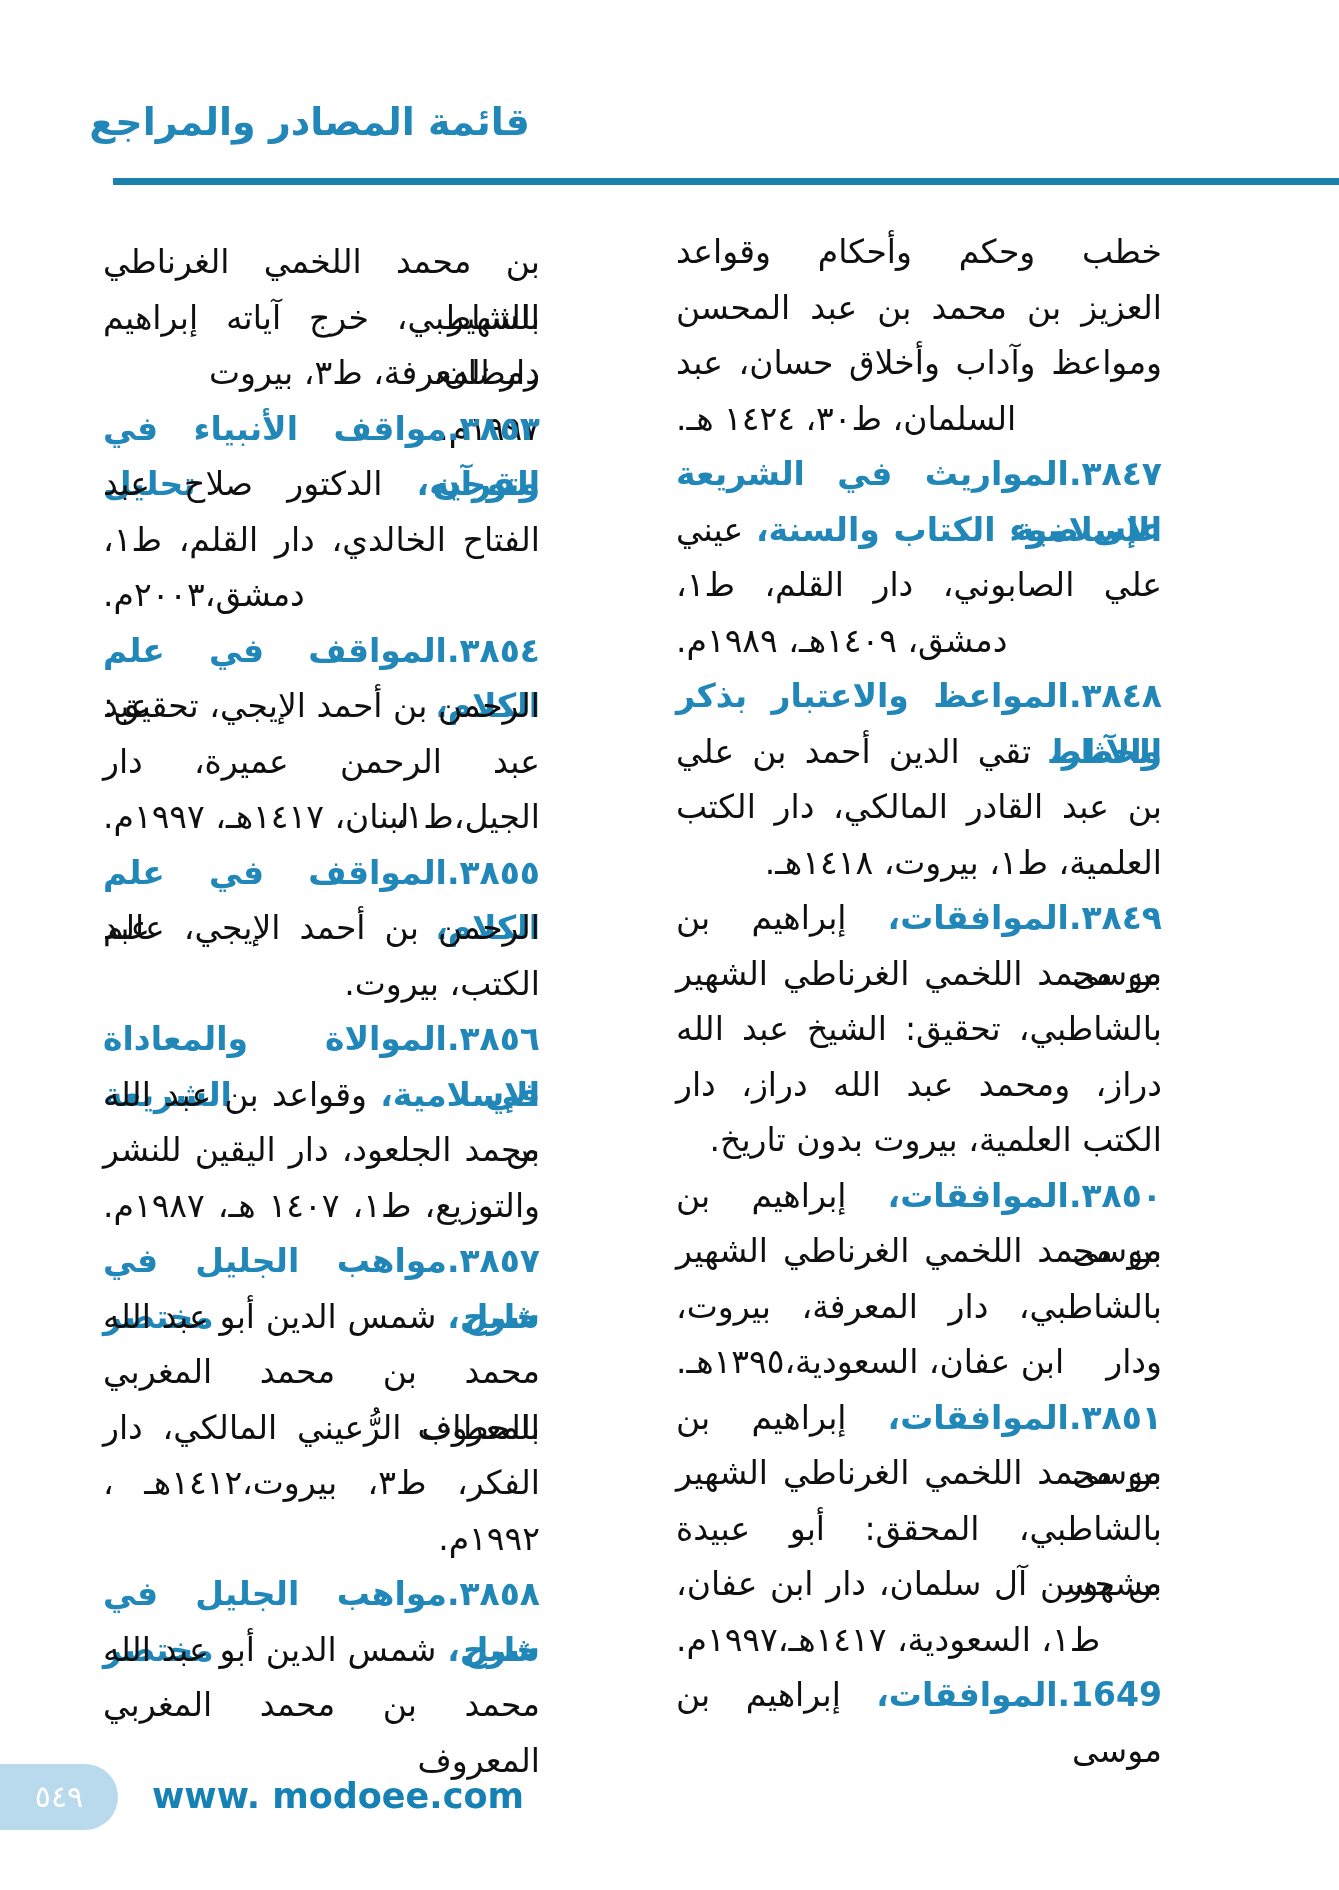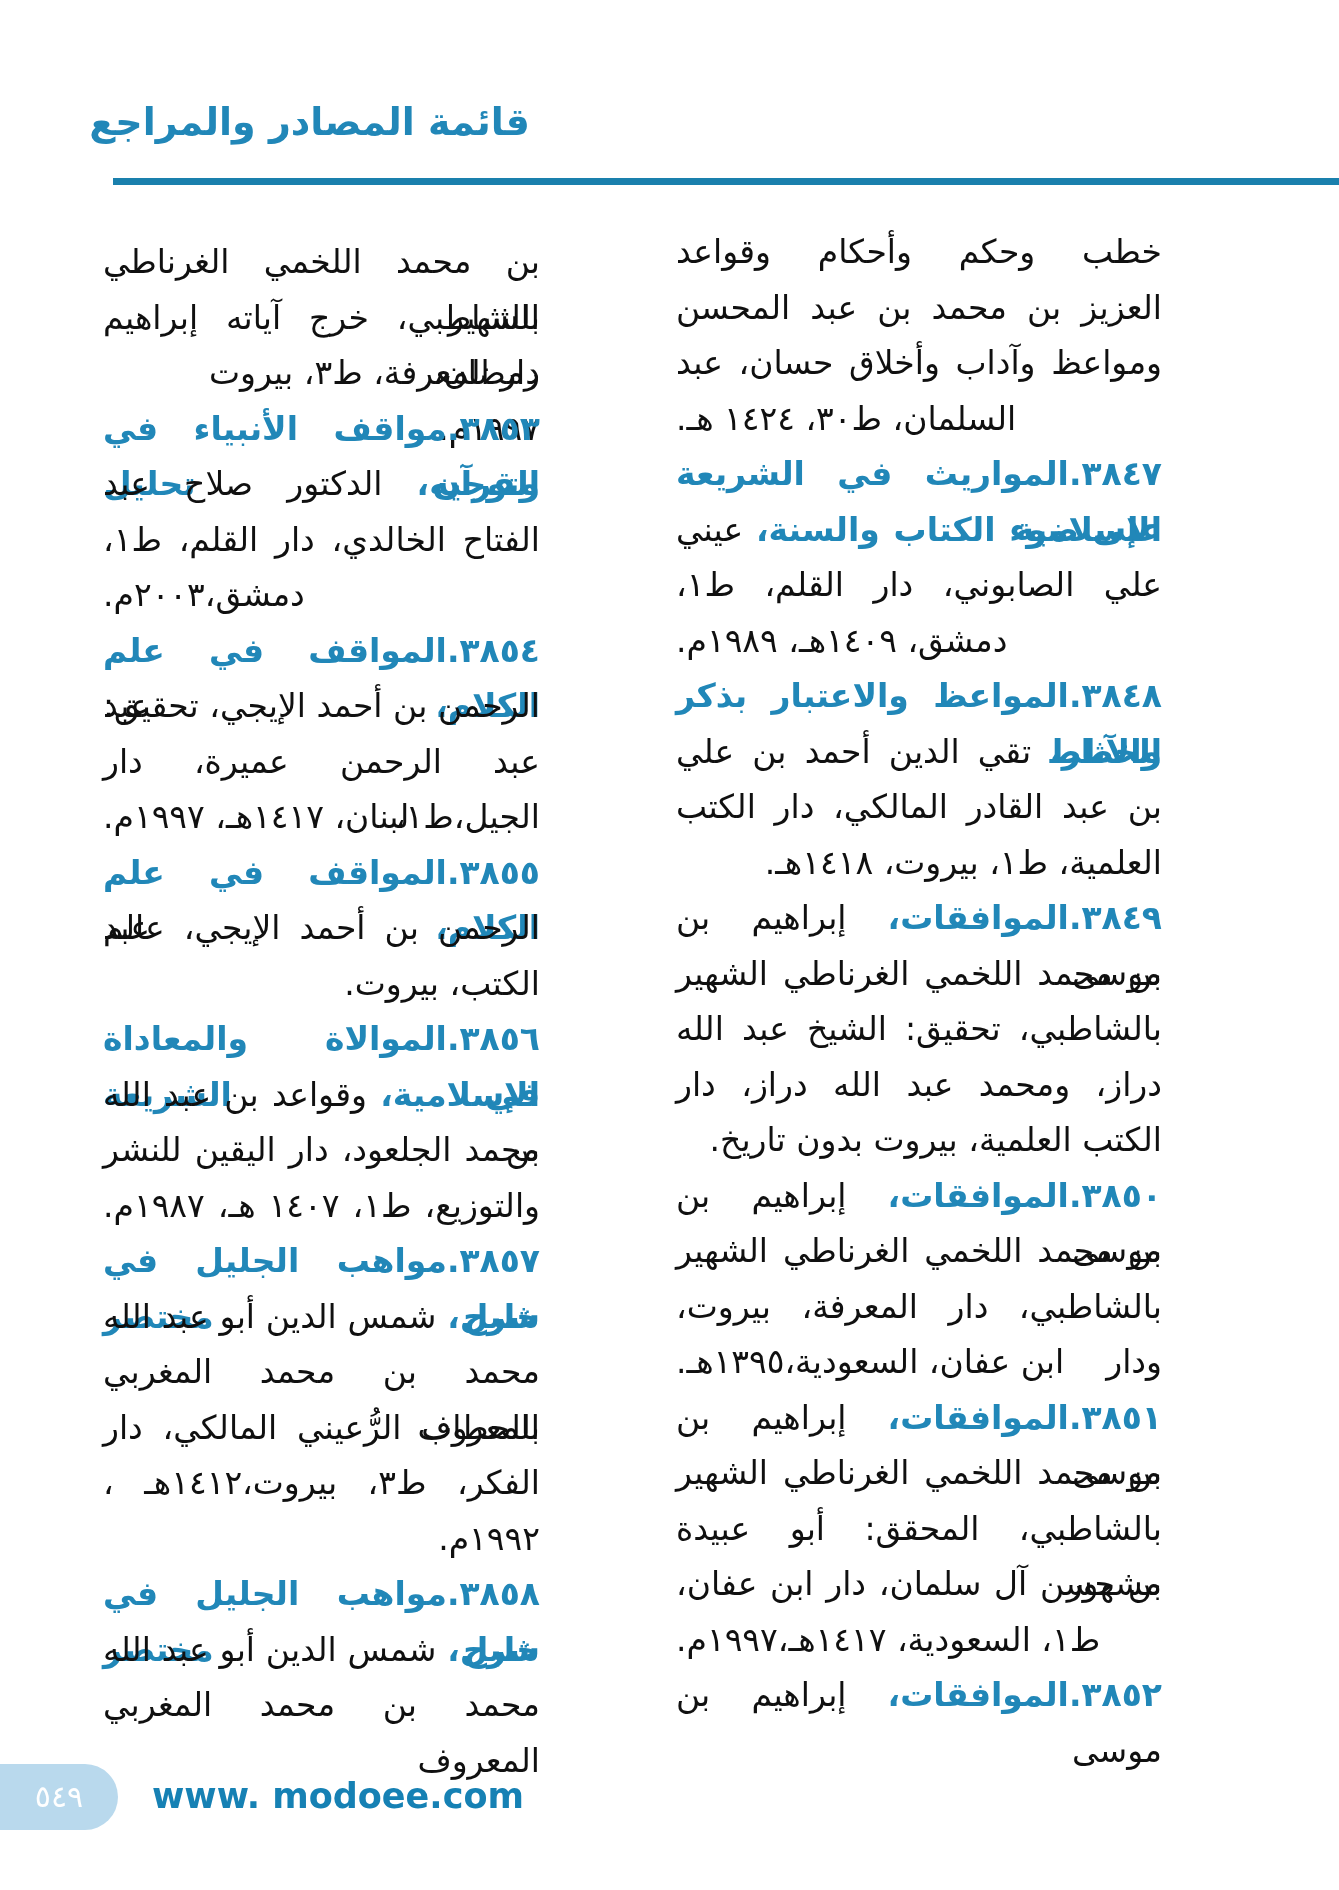--- a/index.html
+++ b/index.html
@@ -101,21 +101,21 @@
       <div class="line align-r"><span class="seg">الكتب العلمية، بيروت بدون تاريخ.</span></div>
       <div class="line align-j"><span class="seg accent">٣٨٥٠.الموافقات،</span><span class="seg"> إبراهيم بن موسى</span></div>
       <div class="line align-j"><span class="seg">بن محمد اللخمي الغرناطي الشهير</span></div>
       <div class="line align-j"><span class="seg">بالشاطبي، دار المعرفة، بيروت، ودار</span></div>
       <div class="line align-l"><span class="seg">ابن عفان، السعودية،١٣٩٥هـ.</span></div>
       <div class="line align-j"><span class="seg accent">٣٨٥١.الموافقات،</span><span class="seg"> إبراهيم بن موسى</span></div>
       <div class="line align-j"><span class="seg">بن محمد اللخمي الغرناطي الشهير</span></div>
       <div class="line align-j"><span class="seg">بالشاطبي، المحقق: أبو عبيدة مشهور</span></div>
       <div class="line align-j"><span class="seg">بن حسن آل سلمان، دار ابن عفان،</span></div>
       <div class="line align-l"><span class="seg">ط١، السعودية، ١٤١٧هـ،١٩٩٧م.</span></div>
-      <div class="line align-j"><span class="seg accent">٣٨٥٢.الموافقات،</span><span class="seg"> إبراهيم بن موسى</span></div>
+      <div class="line align-j"><span class="seg accent">1649.الموافقات،</span><span class="seg"> إبراهيم بن موسى</span></div>
     </div>
 
   <div class="col col-left">
       <div class="line align-j"><span class="seg">بن محمد اللخمي الغرناطي الشهير</span></div>
       <div class="line align-j"><span class="seg">بالشاطبي، خرج آياته إبراهيم رمضان،</span></div>
       <div class="line align-r"><span class="seg">دار المعرفة، ط٣، بيروت ١٩٩٧م.</span></div>
       <div class="line align-j"><span class="seg accent">٣٨٥٣.مواقف الأنبياء في القرآن تحليل</span></div>
       <div class="line align-j"><span class="seg accent">وتوجيه،</span><span class="seg"> الدكتور صلاح عبد</span></div>
       <div class="line align-j"><span class="seg">الفتاح الخالدي، دار القلم، ط١،</span></div>
       <div class="line align-l"><span class="seg">دمشق،٢٠٠٣م.</span></div>

